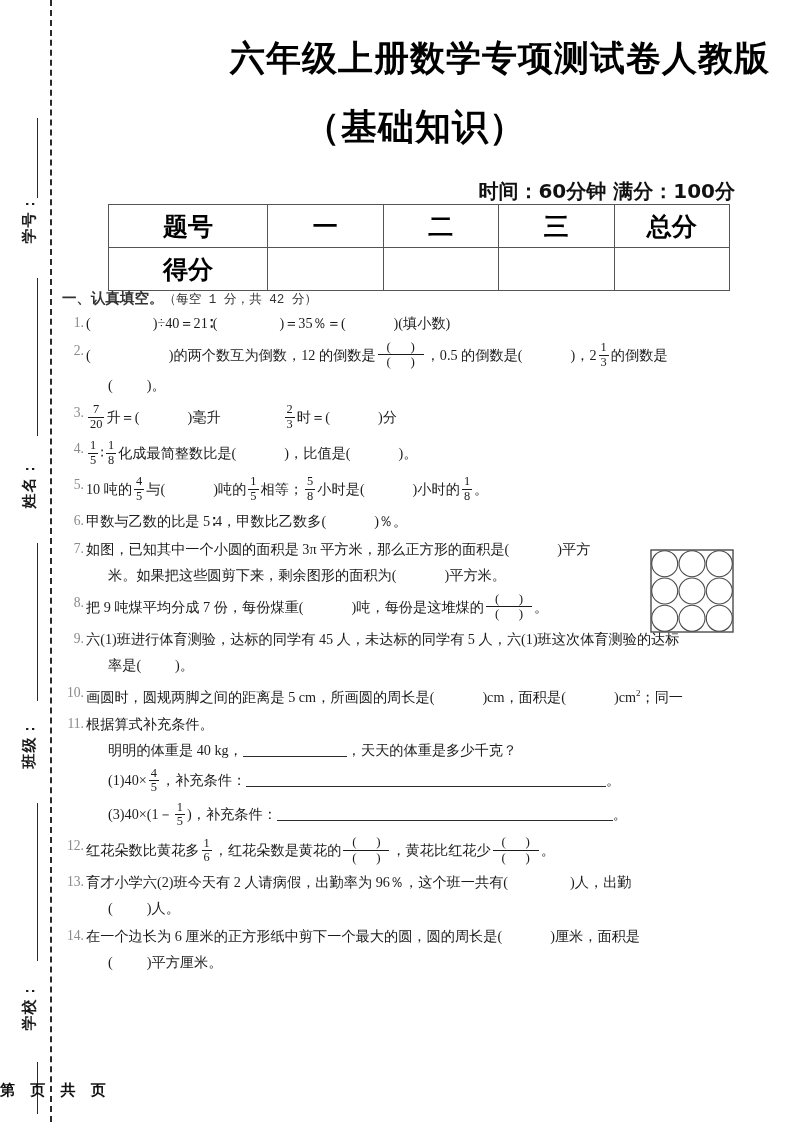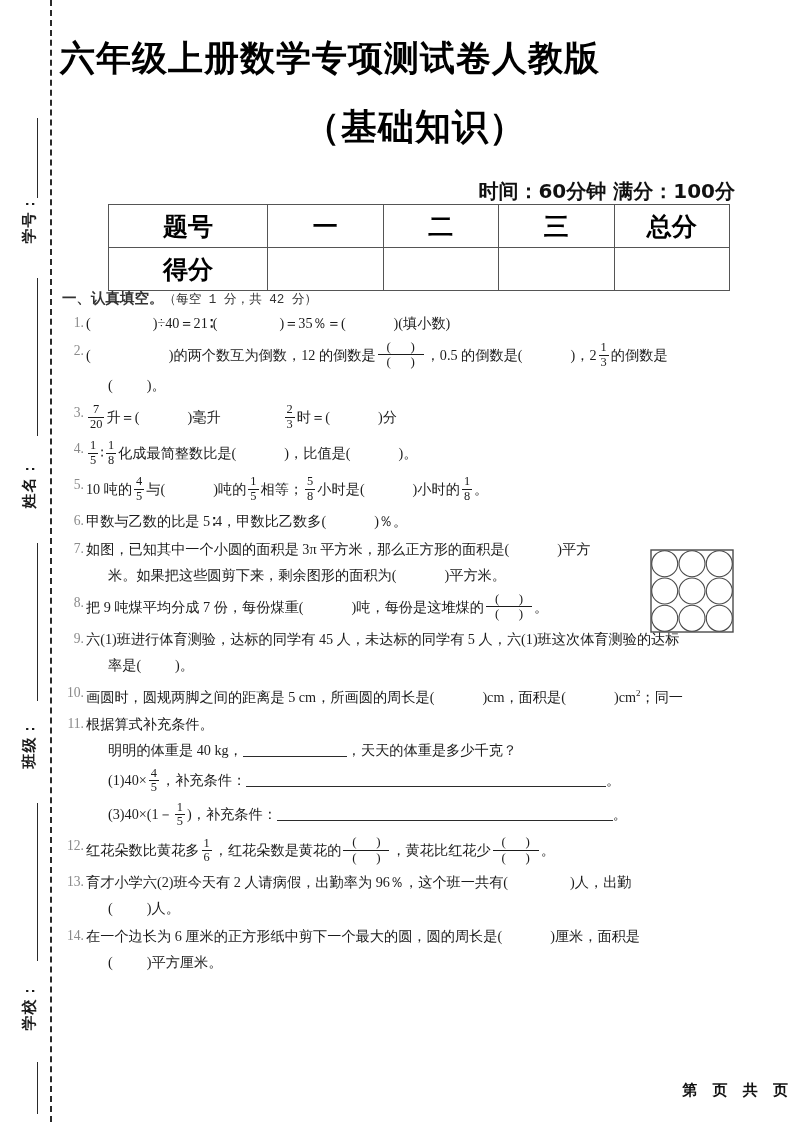--- a/index.html
+++ b/index.html
@@ -28,21 +28,21 @@
     color:#1a1a1a;
     transform:rotate(-90deg);
     transform-origin:center center;
     white-space:nowrap;
     letter-spacing:1px;
   }
 
   
   .title-main{
     position:absolute;left:60px;top:38px;width:710px;
-    text-align:left;
+    text-align:right;
     font-family:"DejaVu Sans","Liberation Sans",sans-serif;
     font-weight:bold;
     font-size:35px;
     letter-spacing:1px;
     color:#000;
     line-height:1.18;
   }
   .title-sub{
     position:absolute;left:60px;top:103px;width:710px;
     text-align:center;
@@ -159,21 +159,21 @@
   
   .fig-circles{
     position:absolute;left:650px;top:549px;
     width:84px;height:84px;
   }
   .fig-circles svg{display:block;}
 
   
   .footer{
     position:absolute;left:0;bottom:22px;width:793px;
-    text-align:right;
+    text-align:left;
     font-family:"DejaVu Sans","Liberation Sans",sans-serif;
     font-weight:bold;
     font-size:15px;
     letter-spacing:5px;
     color:#111;
   }
 </style>
 </head>
 <body>
 

